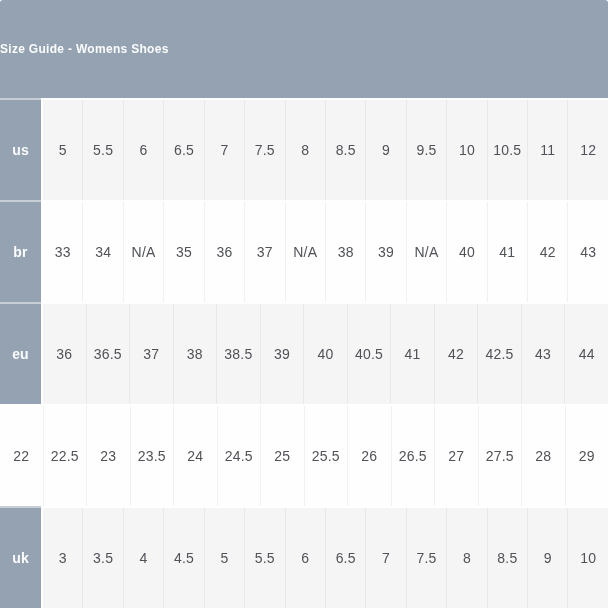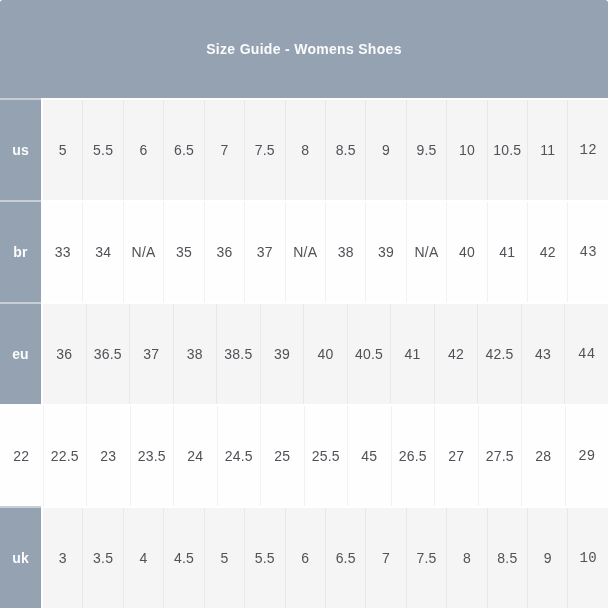--- a/index.html
+++ b/index.html
@@ -26,22 +26,22 @@
     display: flex;
     flex-direction: column;
   }
   .header {
     height: 98px;
     flex: none;
     background: var(--header-bg);
     color: var(--header-text);
     display: flex;
     align-items: center;
-    justify-content: center;
-    font-size: 14px;
+    justify-content: flex-start;
+    font-size: 12px;
     font-weight: 700;
     letter-spacing: 0.3px;
     border-radius: 3px 3px 0 0;
   }
   .row {
     height: 100px;
     flex: none;
     display: flex;
     margin-top: 2px;
   }
@@ -72,21 +72,21 @@
     flex: 1 1 0;
     display: flex;
     align-items: center;
     justify-content: center;
     font-size: 14px;
     font-weight: 500;
     color: var(--cell-text);
     border-right: 1px solid var(--cell-border);
     letter-spacing: 0.2px;
   }
-  .cell:last-child { border-right: none; font-family: Liberation Mono, monospace; }
+  .cell:last-child { border-right: none; }
   .row-light .cell { background: var(--row-bg-light); }
   .row-white .cell { background: var(--row-bg-white); text-align: center; }
 </style>
 </head>
 <body>
 
 <div class="table">
   <div class="header">
     <span>Size Guide - Womens Shoes</span>
   </div>
@@ -143,21 +143,21 @@
       </div>
       <div class="row row-white">
   <div class="cell">22</div>
         <div class="cell">22.5</div>
         <div class="cell">23</div>
         <div class="cell">23.5</div>
         <div class="cell">24</div>
         <div class="cell">24.5</div>
         <div class="cell">25</div>
         <div class="cell">25.5</div>
-        <div class="cell">45</div>
+        <div class="cell">26</div>
         <div class="cell">26.5</div>
         <div class="cell">27</div>
         <div class="cell">27.5</div>
         <div class="cell">28</div>
         <div class="cell">29</div>
       </div>
       <div class="row row-light">
     <div class="row-label">uk</div>
   <div class="cell">3</div>
         <div class="cell">3.5</div>

